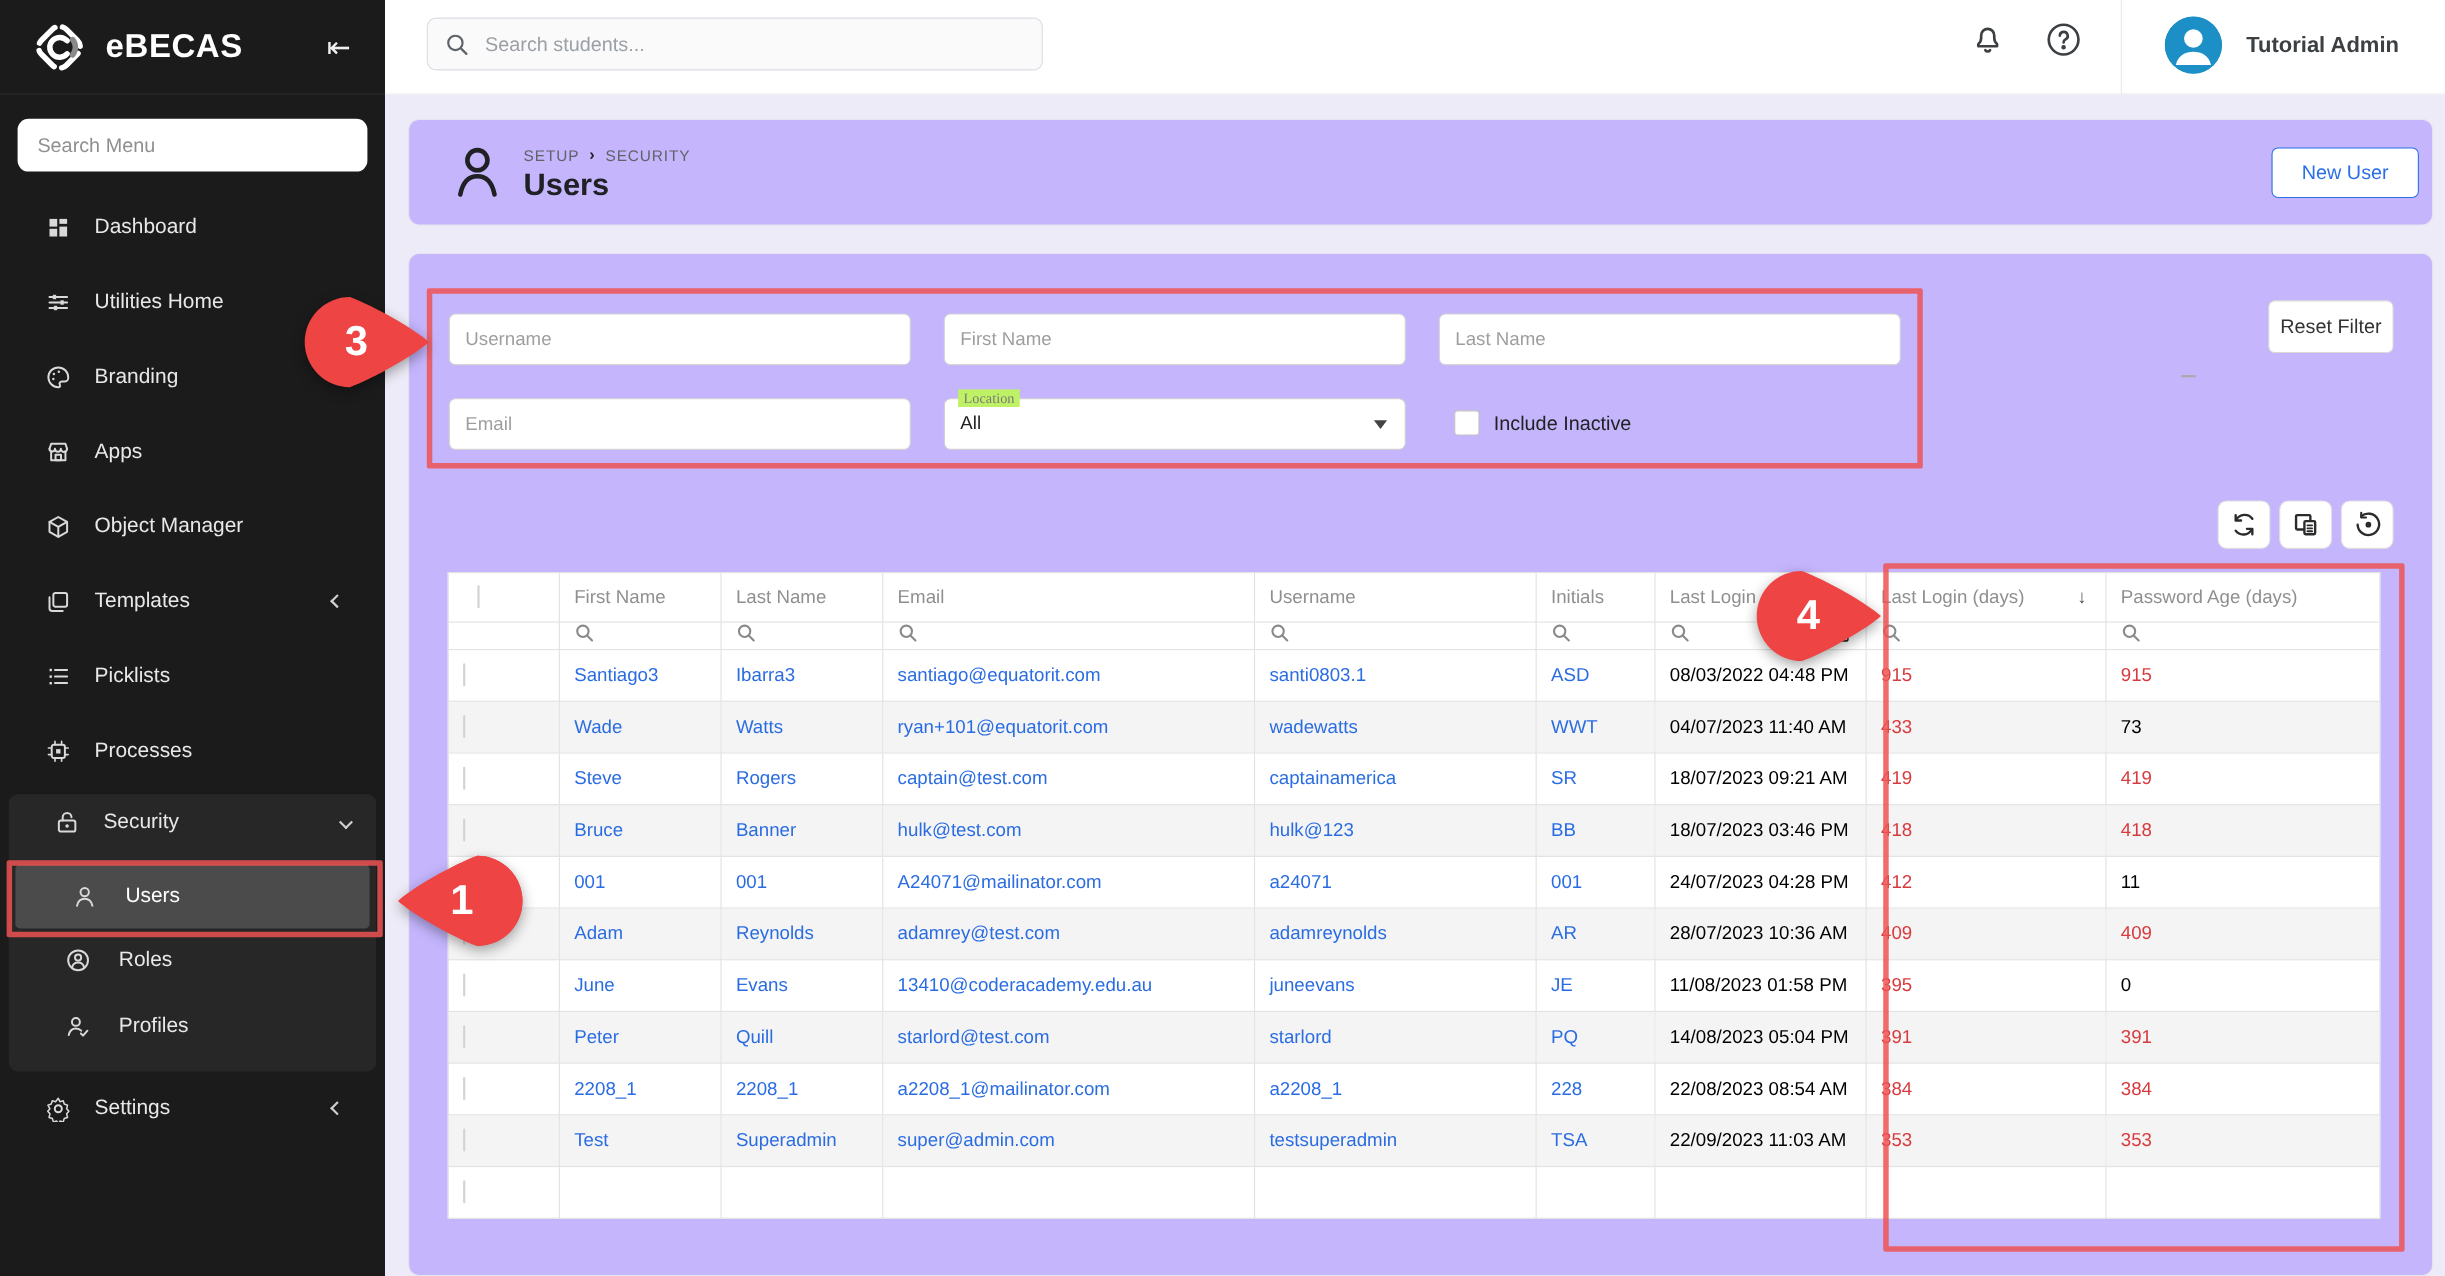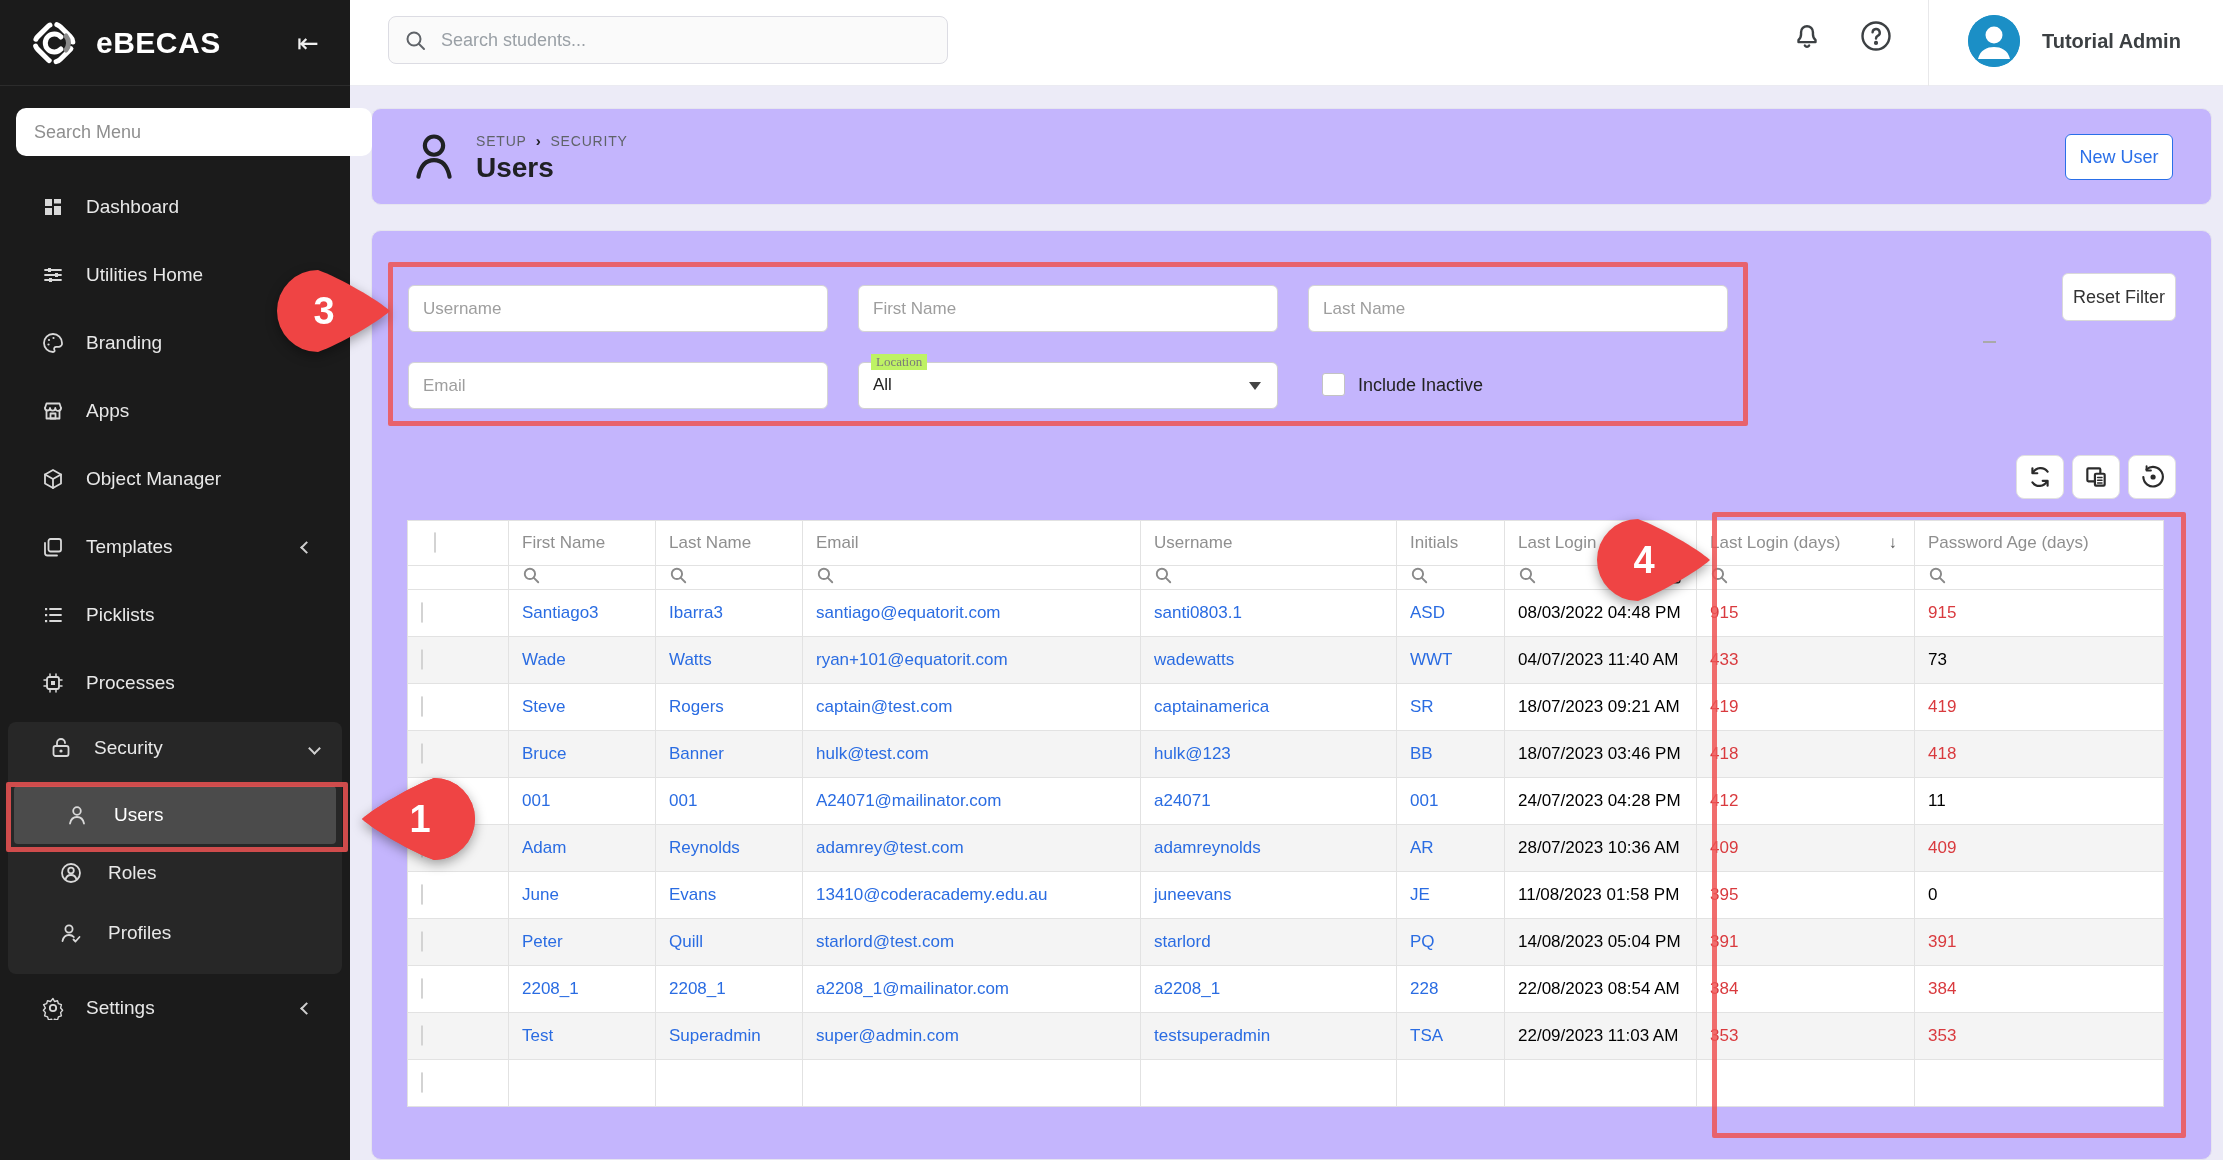--- a/index.html
+++ b/index.html
@@ -5,21 +5,21 @@
   * { margin:0; padding:0; box-sizing:border-box; }
   html,body { width:2223px; height:1160px; font-family:"Liberation Sans", sans-serif; }
   #screen { position:relative; width:2223px; height:1160px; background:#ecebf7; overflow:hidden; }
 
   
   #sidebar { position:absolute; left:0; top:0; width:350px; height:1160px; background:#1b1b1b; z-index:5; }
   #logo-row { position:absolute; left:0; top:0; width:350px; height:86px; border-bottom:1px solid #2c2c2c; }
   #logo-mark { position:absolute; left:28px; top:17px; width:52px; height:52px; }
   #logo-title { position:absolute; left:96px; top:26px; font-size:30px; font-weight:bold; color:#fff; letter-spacing:0.5px; }
   #collapse-btn { position:absolute; left:290px; top:26px; width:36px; height:36px; color:#f0f0f0; font-size:26px; text-align:center; line-height:34px; cursor:pointer; }
-  #menu-search { position:absolute; left:16px; top:108px; width:356px; height:48px; background:#fff; border:none; border-radius:10px; padding:0 18px; font-size:18px; color:#333; font-family:"Liberation Sans", sans-serif; }
+  #menu-search { position:absolute; left:16px; top:108px; width:318px; height:48px; background:#fff; border:none; border-radius:10px; padding:0 18px; font-size:18px; color:#333; font-family:"Liberation Sans", sans-serif; }
   #menu-search::placeholder { color:#8f8f8f; }
   .side-item { position:absolute; left:0; width:350px; height:52px; display:flex; align-items:center; cursor:pointer; }
   .side-item .s-icon { position:absolute; left:40px; width:26px; height:26px; display:flex; align-items:center; justify-content:center; }
   .side-item .s-label { position:absolute; left:86px; font-size:19px; color:#e8e8e8; }
   .side-item .s-trail { position:absolute; left:302px; }
   .chev { display:inline-block; width:9px; height:9px; border-right:2px solid #cfcfcf; border-bottom:2px solid #cfcfcf; }
   .chev.left { transform:rotate(135deg); }
   .chev.down { transform:rotate(45deg); }
   #security-group { position:absolute; left:8px; top:722px; width:334px; height:252px; background:#272727; border-radius:8px; }
   #security-group .side-item { width:334px; }
@@ -43,21 +43,21 @@
 
   
   .card { position:absolute; background:#c4b5fd; border:1px solid #e5e4ef; border-radius:10px; }
   #card-header { left:371px; top:108px; width:1841px; height:97px; }
   #card-main   { left:371px; top:230px; width:1841px; height:930px; }
 
   #bc-person-icon { position:absolute; left:37px; top:20px; }
   #breadcrumb { position:absolute; left:104px; top:23px; font-size:14px; color:#5f6368; letter-spacing:0.8px; display:flex; gap:9px; align-items:center; }
   #breadcrumb .sep { color:#202124; font-weight:bold; font-size:15px; }
   #page-title { position:absolute; left:104px; top:43px; font-size:28px; font-weight:bold; color:#202124; }
-  #new-user-btn { position:absolute; left:1693px; top:25px; width:108px; height:46px; border:1px solid #2a6fe8; border-radius:6px; background:#fff; color:#2a6fe8; font-size:18px; cursor:pointer; font-family:"Liberation Sans", sans-serif; }
+  #new-user-btn { position:absolute; left:1693px; top:25px; width:134px; height:46px; border:1px solid #2a6fe8; border-radius:6px; background:#fff; color:#2a6fe8; font-size:18px; cursor:pointer; font-family:"Liberation Sans", sans-serif; }
 
   
   .filter-input { position:absolute; height:47px; width:420px; border:1px solid #d4d4d4; border-radius:6px; padding:0 14px; font-size:17px; color:#333; background:#fff; font-family:"Liberation Sans", sans-serif; }
   .filter-input::placeholder { color:#9e9e9e; }
   #f-username { left:408px; top:285px; }
   #f-first    { left:858px; top:285px; }
   #f-last     { left:1308px; top:285px; }
   #f-email    { left:408px; top:362px; }
   #location-select { position:absolute; left:858px; top:362px; width:420px; height:47px; border:1px solid #cfcfcf; border-radius:6px; background:#fff; cursor:pointer; }
   #location-label { position:absolute; left:12px; top:-9px; background:#bef264; padding:0 5px; font-size:13px; color:#7a7a7a;font-family:Liberation Serif, serif; }

